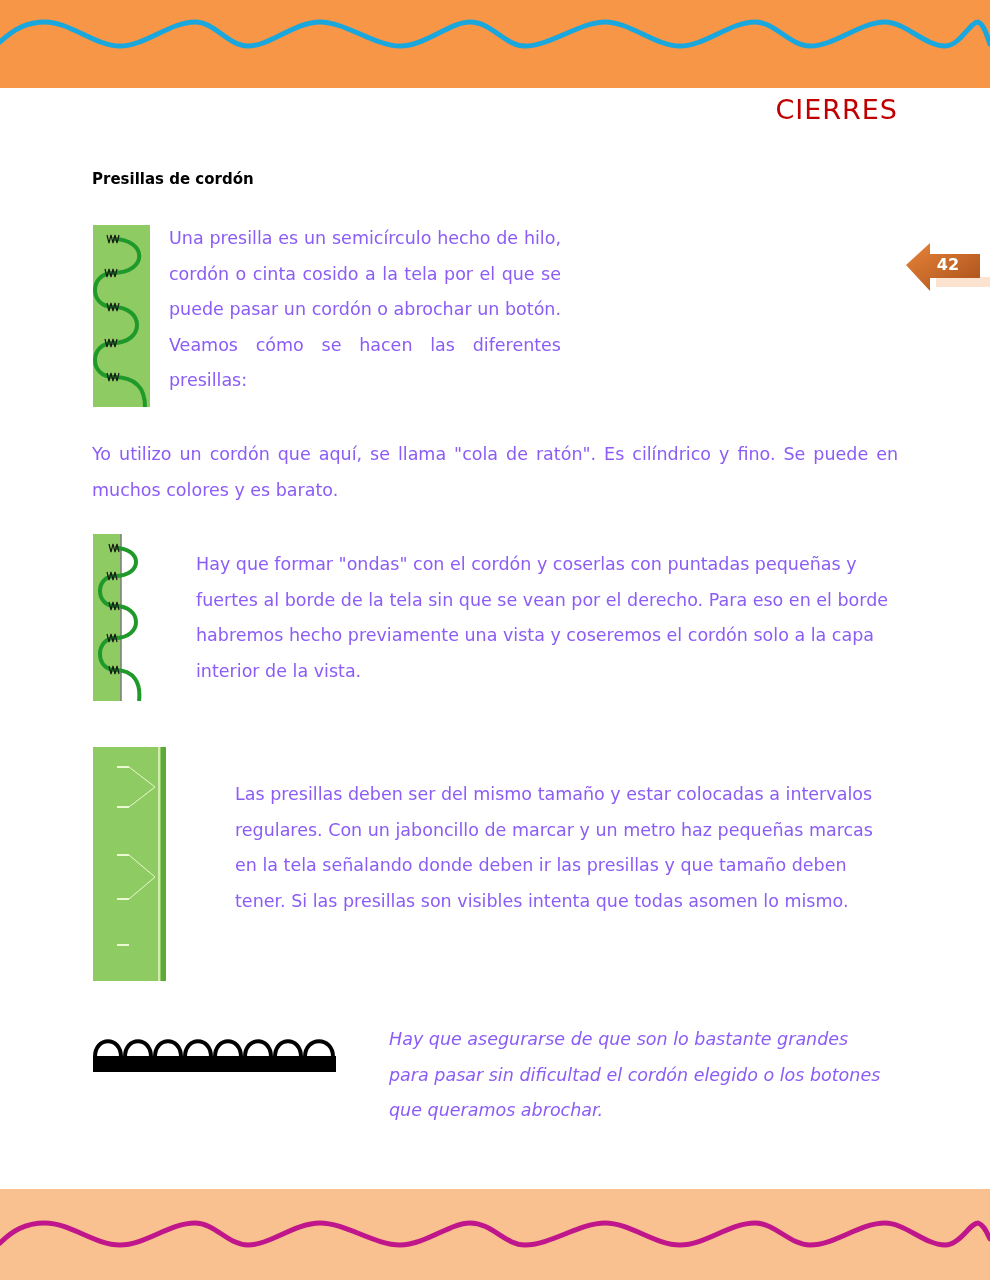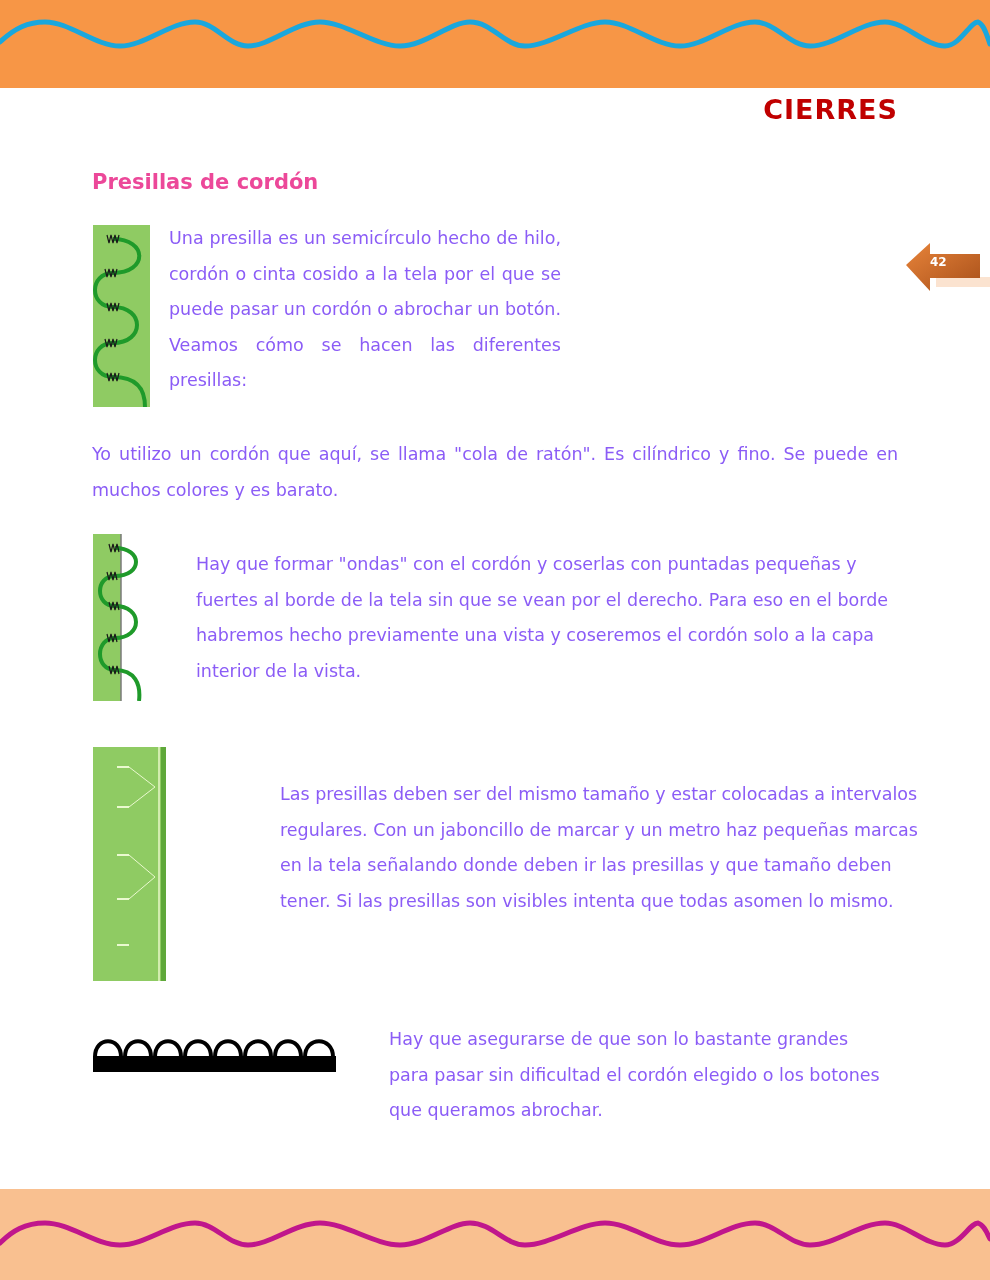--- a/index.html
+++ b/index.html
@@ -29,66 +29,66 @@
       position: absolute;
       left: 0; top: 1189px;
       width: 990px; height: 91px;
       background: #f9c090;
     }
     .section-title {
       position: absolute;
       right: 92px;
       top: 94px;
       font-family: "DejaVu Sans", sans-serif;
-      font-weight: bold;
+      font-weight: normal;
       font-size: 27px;
       letter-spacing: 1px;
       color: #c00000;
     }
     .page-arrow {
       position: absolute;
       left: 906px;
       top: 243px;
       width: 84px;
       height: 50px;
     }
     .page-number {
       position: absolute;
       left: 930px;
       top: 255px;
       width: 36px;
-      text-align: left;
-      font-size: 12px;
+      text-align: center;
+      font-size: 16px;
       font-weight: bold;
       color: #ffffff;
       font-family: "DejaVu Sans", sans-serif;
     }
     .subheading {
       position: absolute;
       left: 92px;
       top: 170px;
       font-weight: bold;
-      font-size: 21px;
-      color: #ec4899;
+      font-size: 15px;
+      color: #000000;
     }
     .para {
       position: absolute;
       font-size: 17.5px;
       line-height: 35.5px;
       color: #8b5cf6;
     }
     .justify {
       text-align: justify;
       text-align-last: left;
     }
     .p1 { left: 169px; top: 221px; width: 392px; }
     .p2 { left: 92px; top: 437px; width: 806px; }
     .p3 { left: 196px; top: 547px; width: 700px; }
-    .p4 { left: 235px; top: 777px; width: 660px; margin-left: 45px; }
-    .p5 { left: 389px; top: 1022px; width: 500px; }
+    .p4 { left: 235px; top: 777px; width: 660px; }
+    .p5 { left: 389px; top: 1022px; width: 500px; font-style: italic; }
     .illus {
       position: absolute;
     }
     .illus-1 { left: 93px; top: 225px; width: 57px; height: 182px; }
     .illus-2 { left: 93px; top: 534px; width: 50px; height: 167px; }
     .illus-3 { left: 93px; top: 747px; width: 73px; height: 234px; }
     .illus-4 { left: 93px; top: 1032px; width: 243px; height: 40px; }
   </style>
 </head>
 <body>

